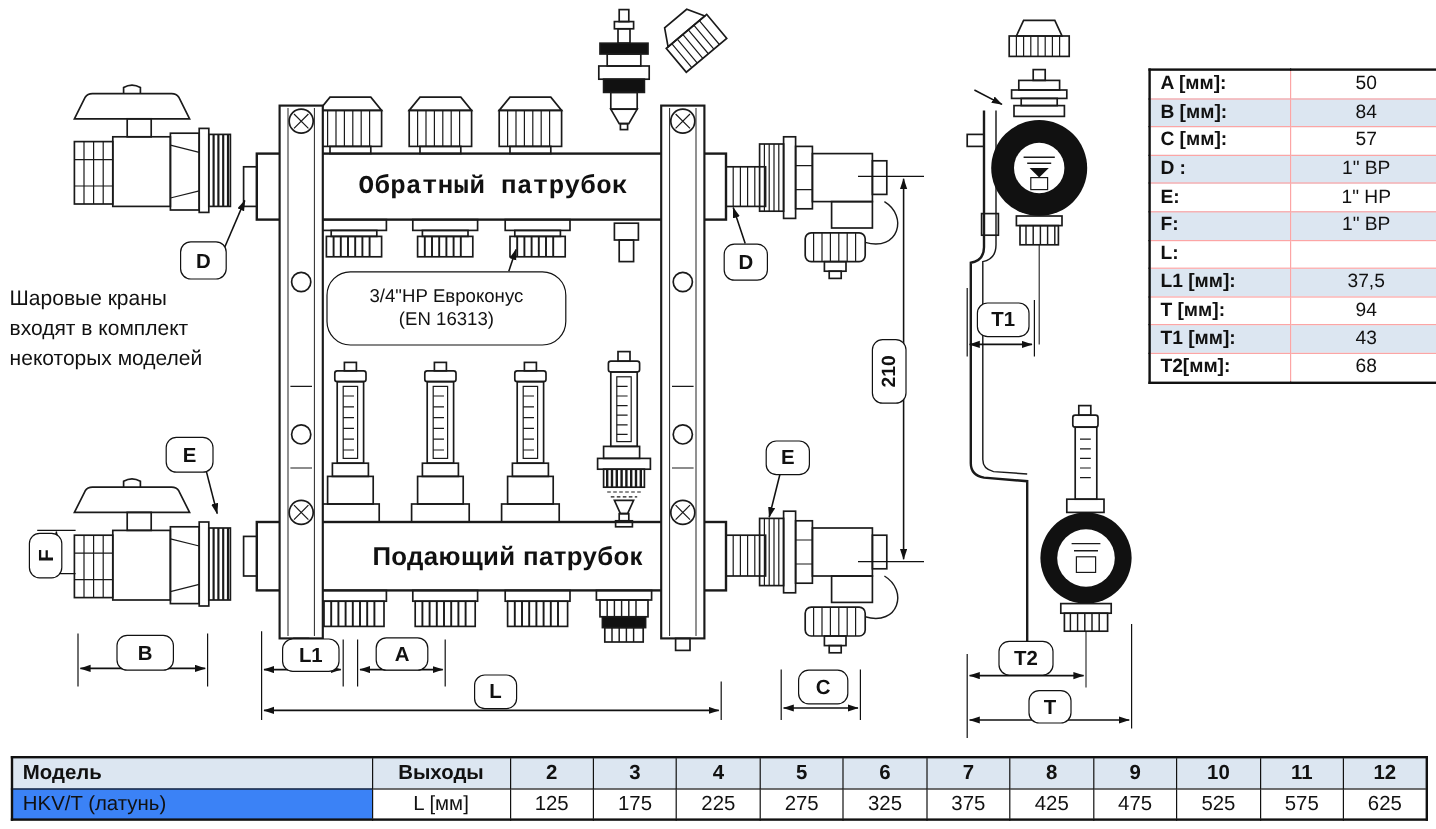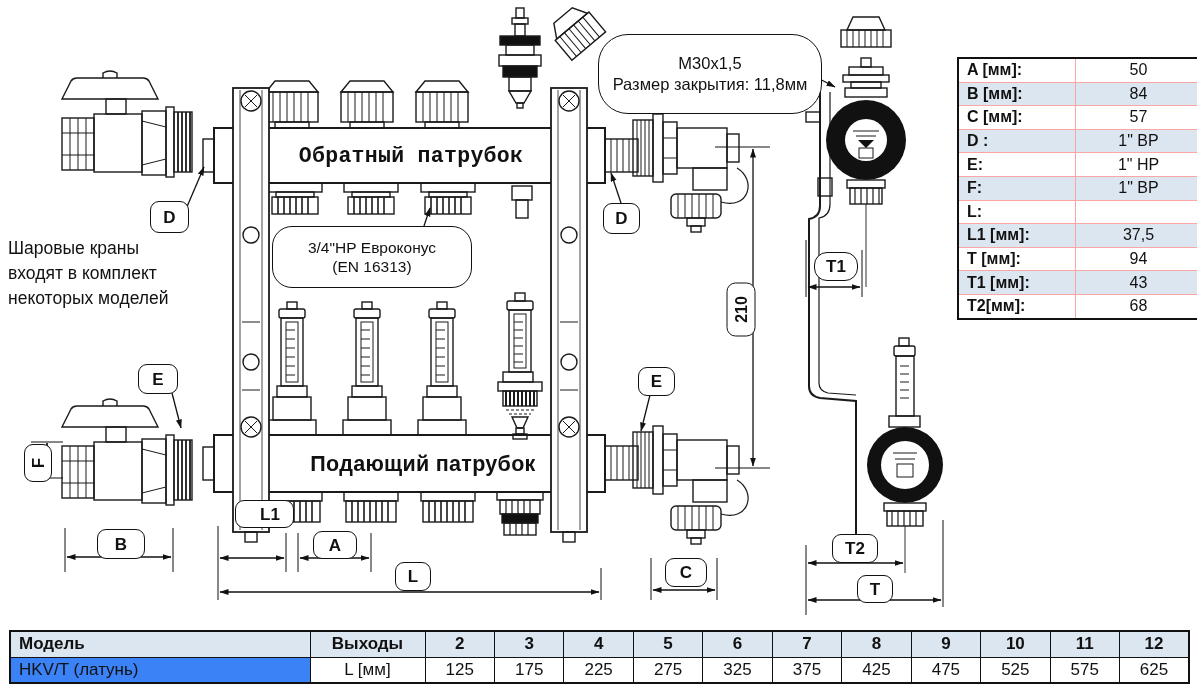--- a/index.html
+++ b/index.html
@@ -353,36 +353,32 @@
     <div>Шаровые краны</div>
     <div>входят в комплект</div>
     <div>некоторых моделей</div>
   </div>
 
   <div class="callout euro" style="left:272px;top:226px;width:198px;height:60px;">
     <div>3/4"НР Евроконус</div>
     <div>(EN 16313)</div>
   </div>
 
-  <div class="callout m30" style="left:598px;top:34px;width:222px;height:78px;">
-    <div>М30х1,5</div>
-    <div>Размер закрытия: 11,8мм</div>
-  </div>
 
   <div class="dim" style="left:150px;top:201px;width:37px;height:30px;">D</div>
   <div class="dim" style="left:138px;top:364px;width:38px;height:28px;">E</div>
   <div class="dim" style="left:603px;top:203px;width:35px;height:29px;">D</div>
   <div class="dim" style="left:638px;top:367px;width:35px;height:27px;">E</div>
   <div class="dim rot" style="left:19px;top:449px;width:36px;height:26px;">F</div>
   <div class="dim" style="left:97px;top:529px;width:46px;height:28px;">B</div>
-  <div class="dim" style="left:235px;top:500px;width:46px;height:26px;padding-left:11px;">L1</div>
+  <div class="dim" style="left:235px;top:532px;width:46px;height:26px;">L1</div>
   <div class="dim" style="left:313px;top:531px;width:42px;height:26px;">A</div>
   <div class="dim" style="left:395px;top:562px;width:34px;height:27px;">L</div>
   <div class="dim" style="left:665px;top:558px;width:40px;height:27px;">C</div>
-  <div class="dim" style="left:814px;top:252px;width:42px;height:27px;border-radius:13px;">T1</div>
+  <div class="dim" style="left:814px;top:252px;width:42px;height:27px;">T1</div>
   <div class="dim" style="left:832px;top:534px;width:44px;height:27px;">T2</div>
   <div class="dim" style="left:857px;top:575px;width:34px;height:26px;">T</div>
   <div class="dim rot" style="left:714px;top:295px;width:52px;height:27px;font-size:16px;">210</div>
 
   <table class="spec">
     <tbody>
       <tr>
           <td class="k">A [мм]:</td>
           <td class="v">50</td>
         </tr>

